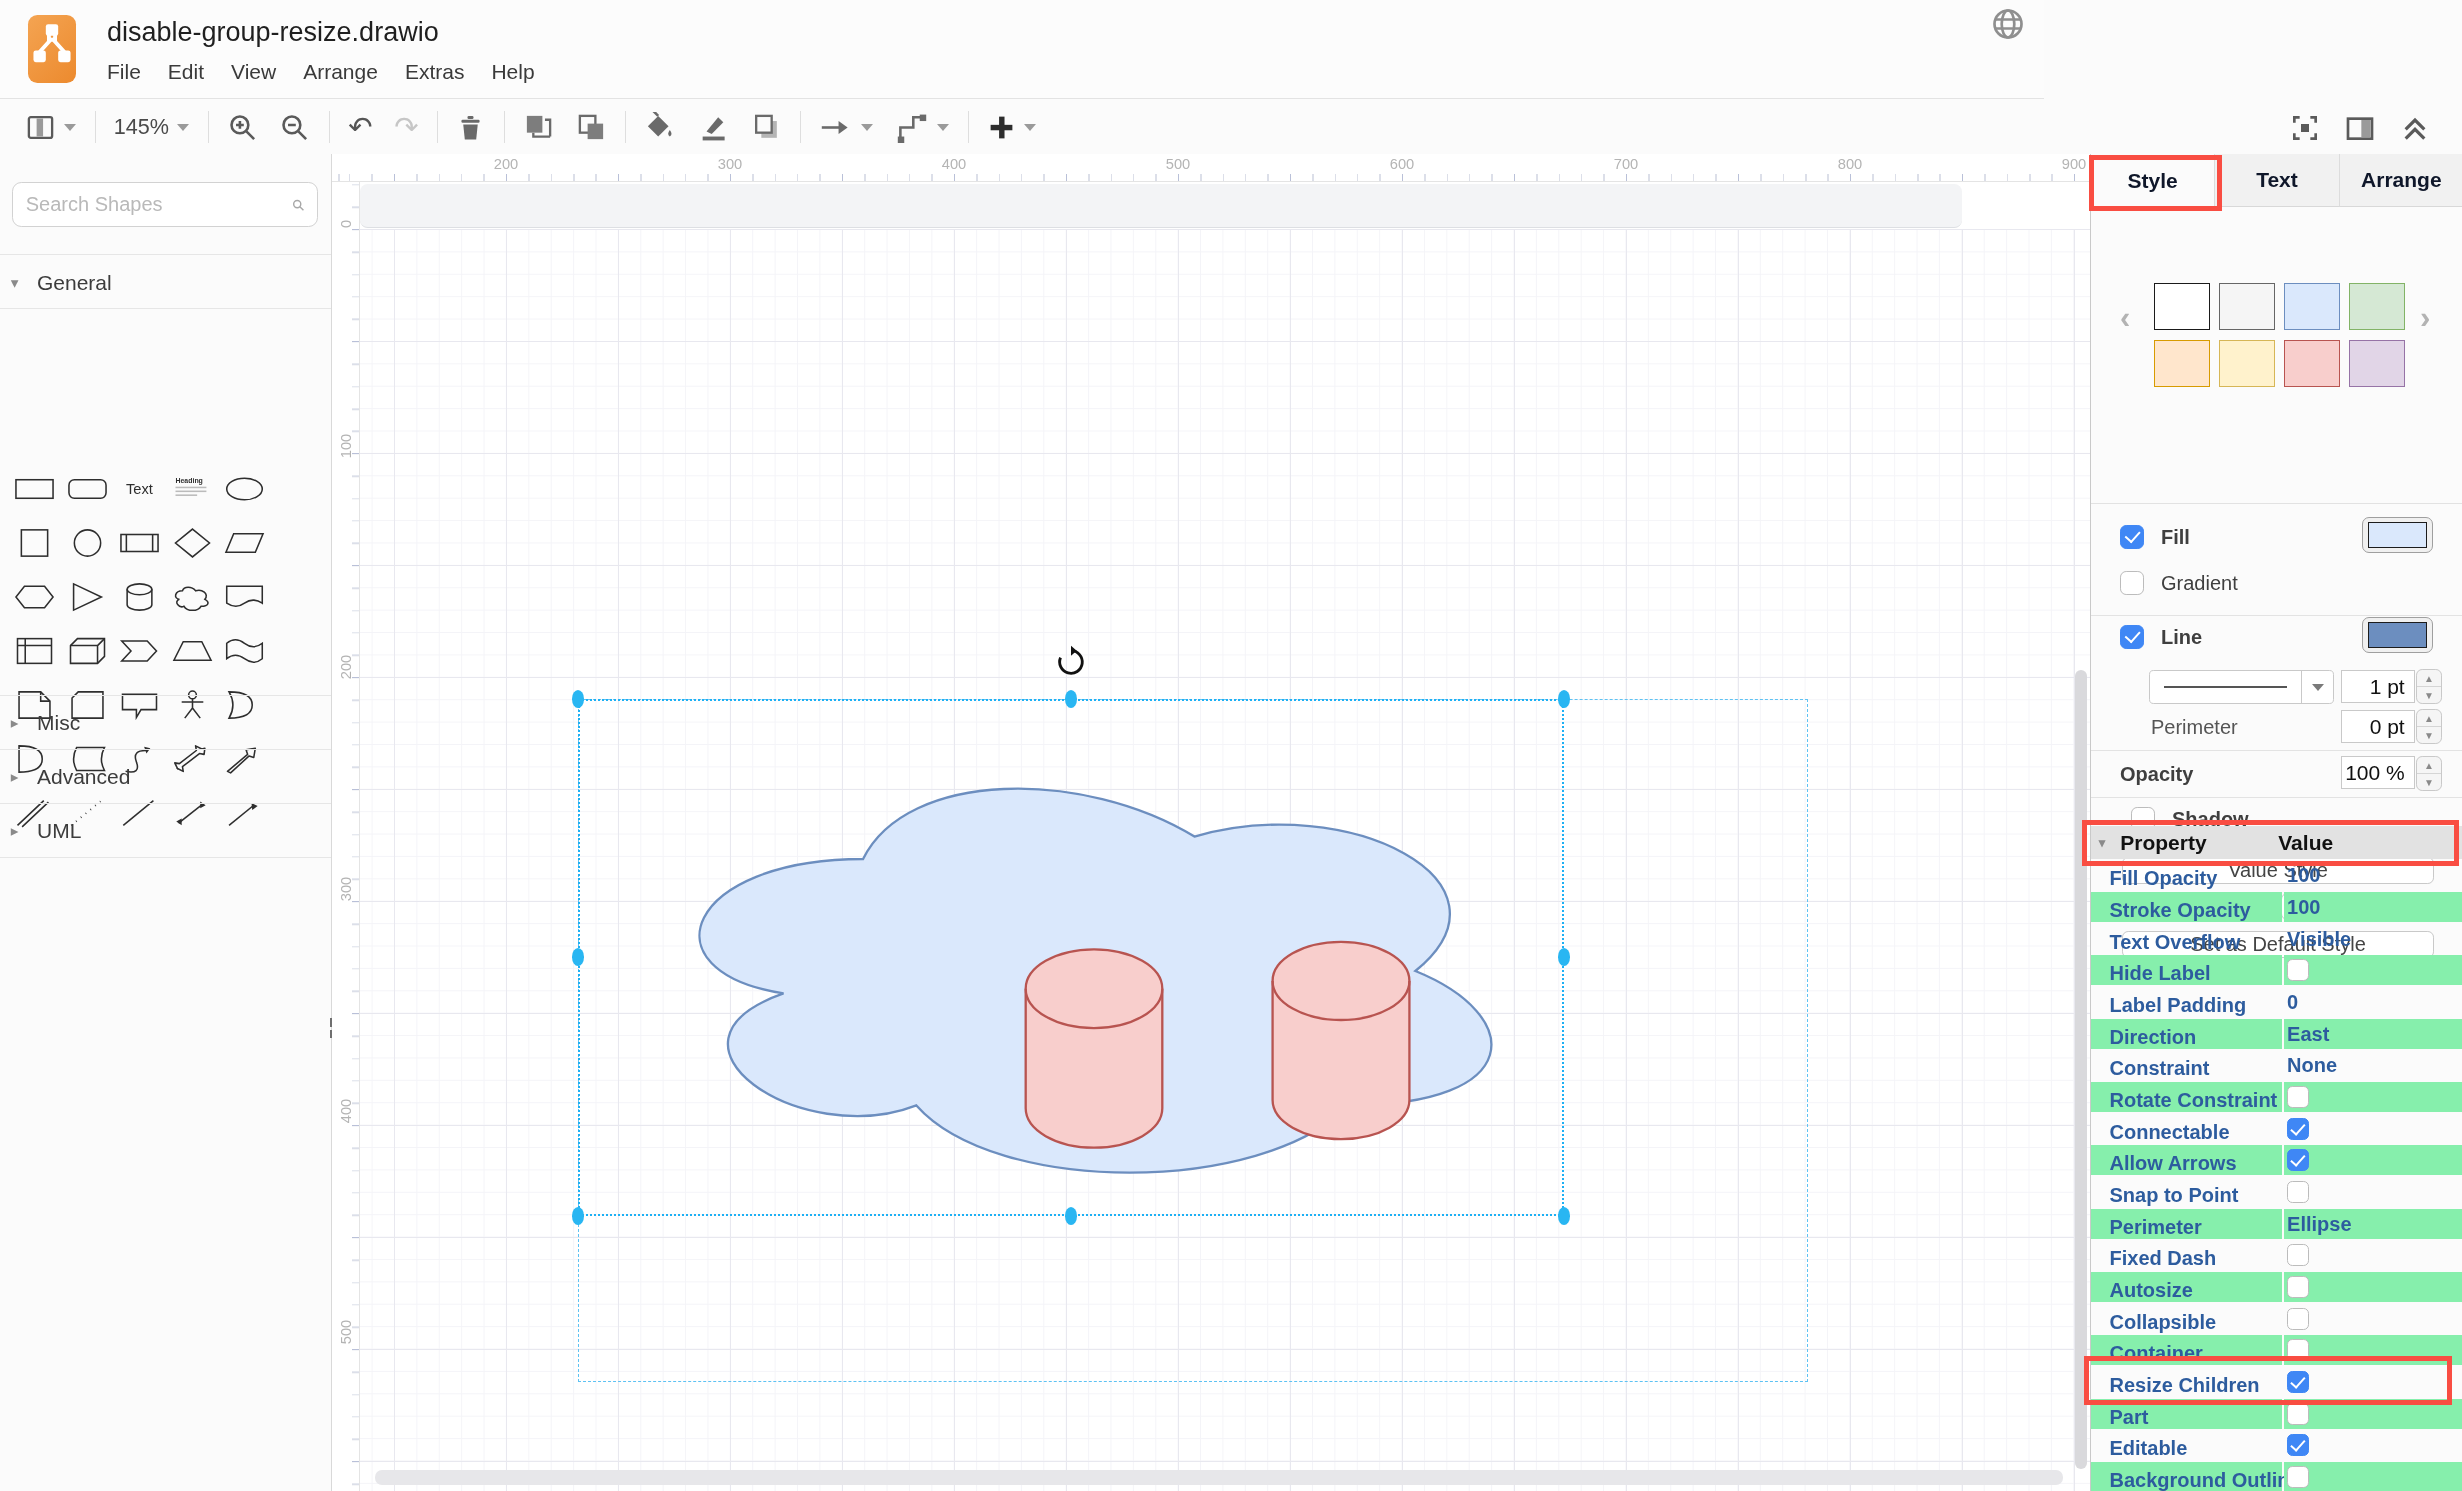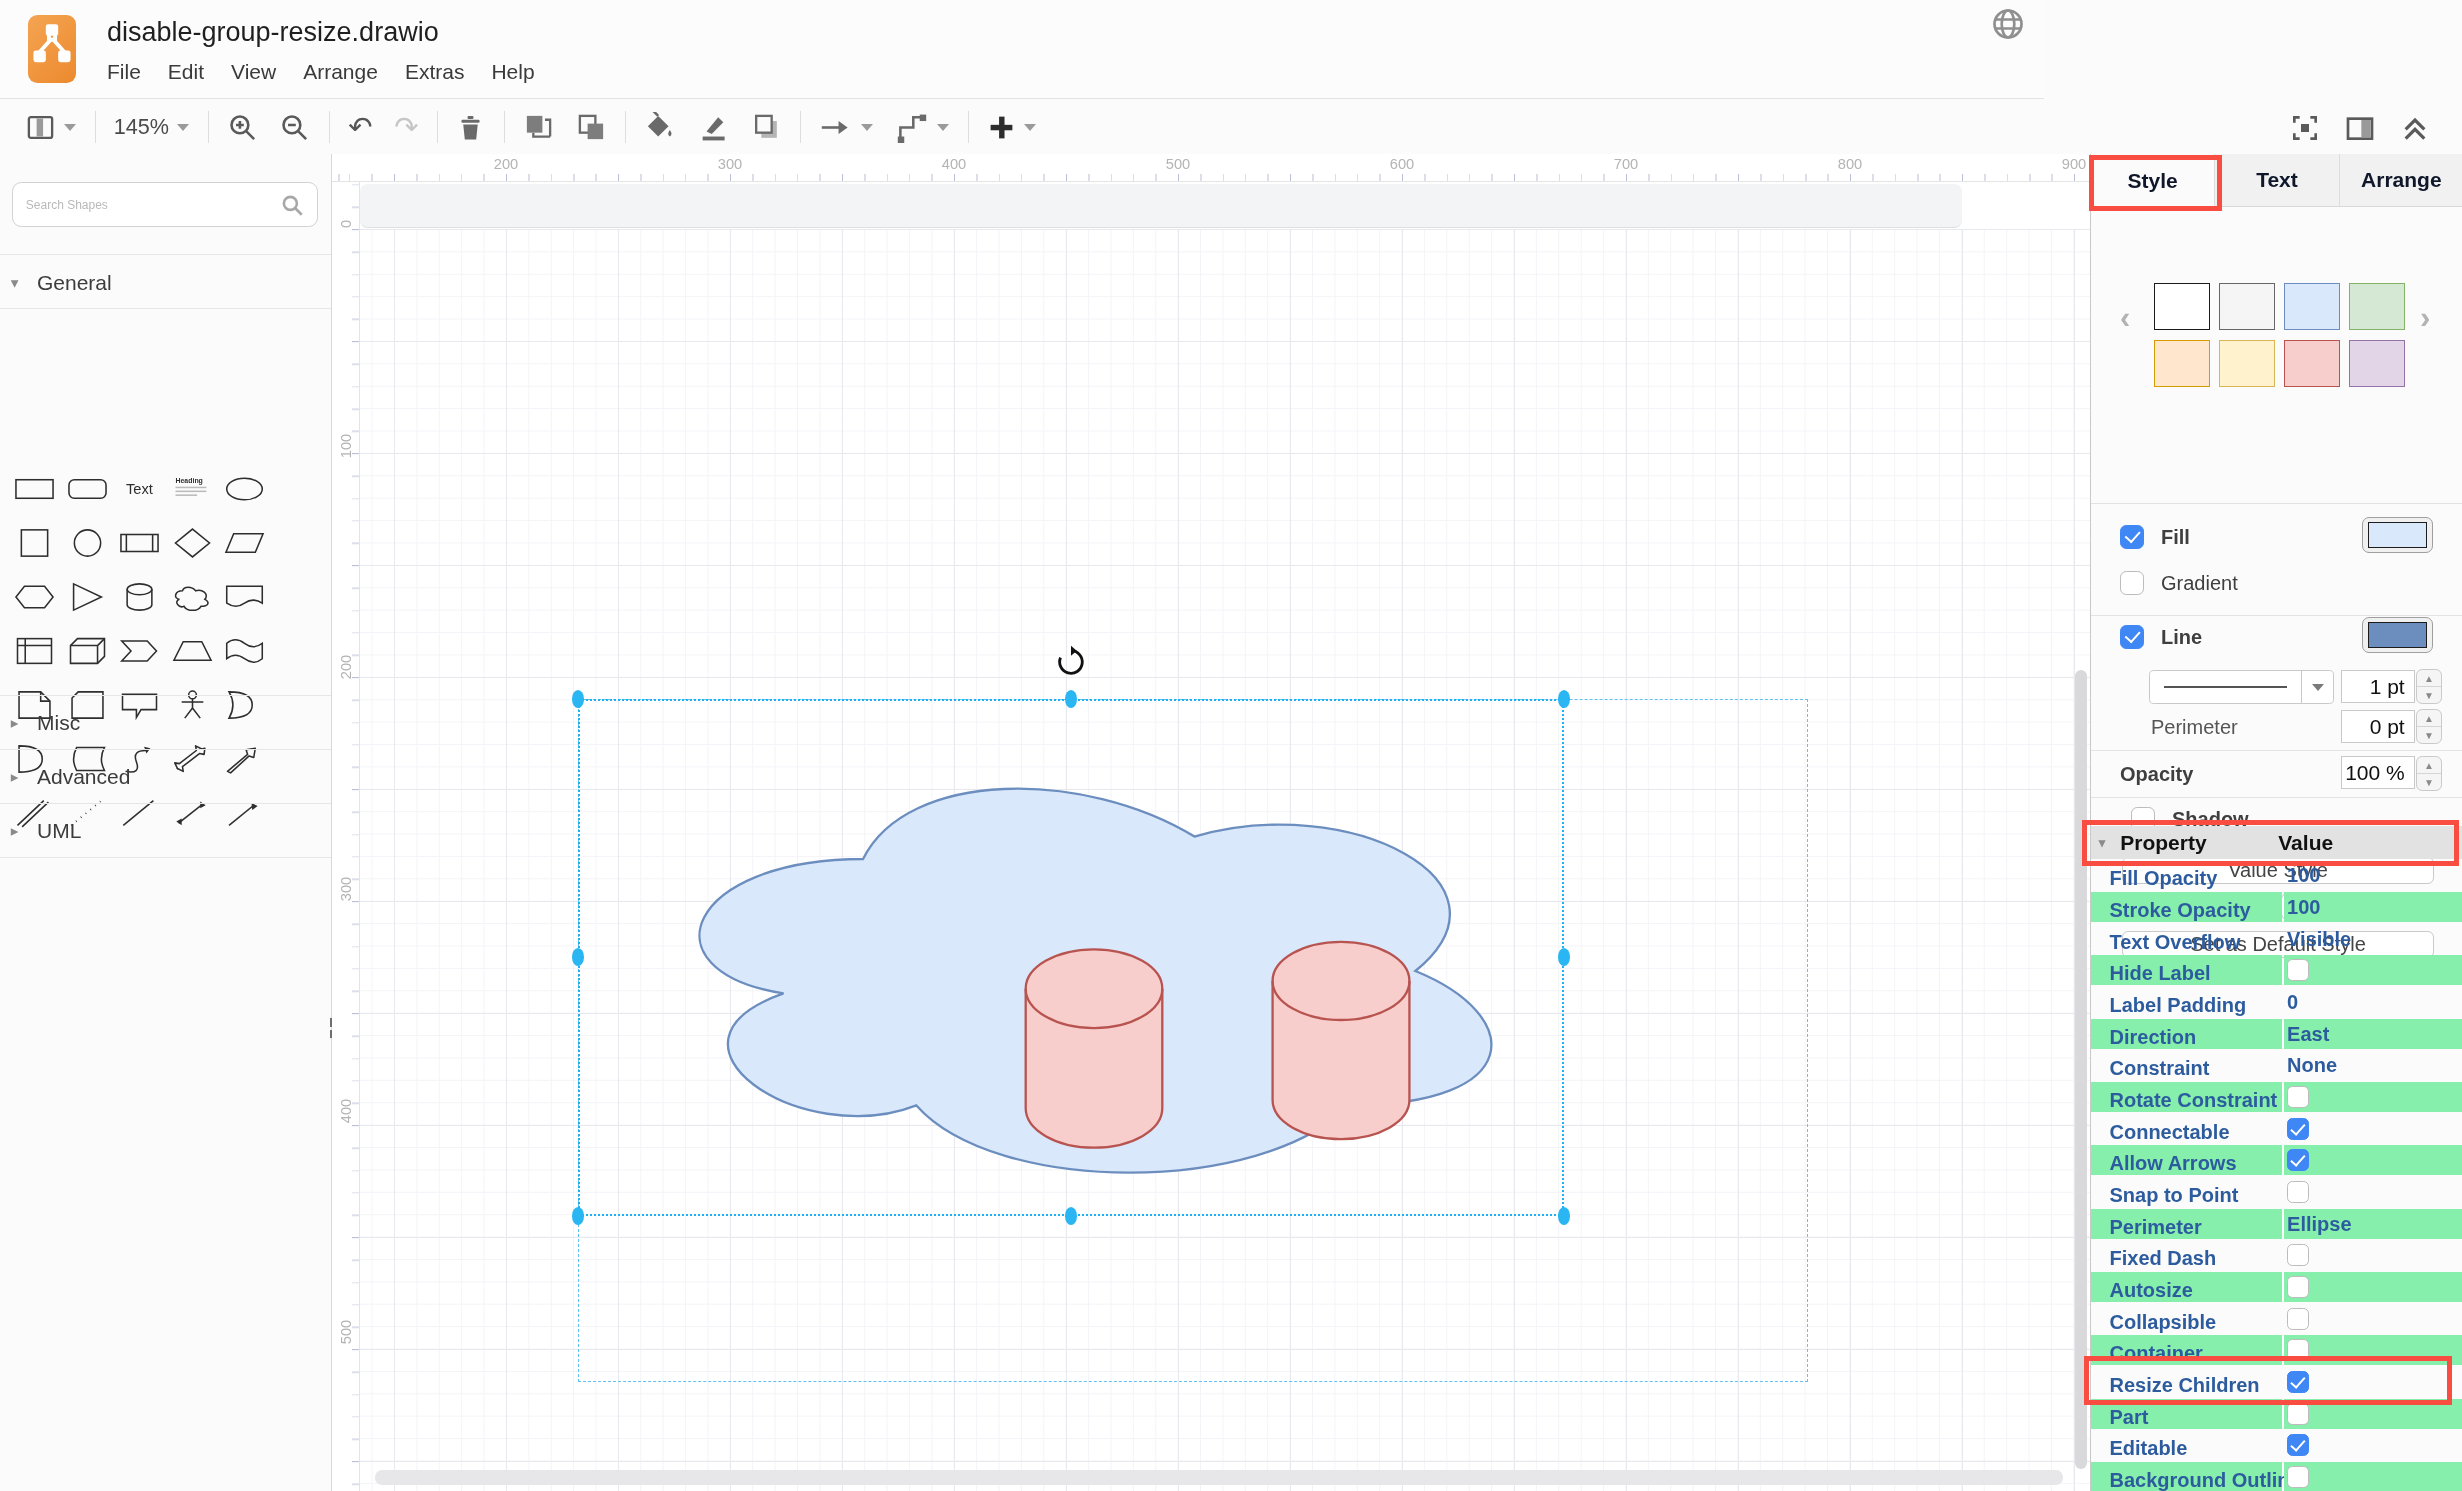--- a/index.html
+++ b/index.html
@@ -23,21 +23,21 @@
   .tb-btn svg { display:block; }
   .caret { width:0; height:0; border-left:6.2px solid transparent; border-right:6.2px solid transparent; border-top:7.7px solid #9a9a9a; }
   #zoom-label { font-size:21.6px; color:#4a4a4a; }
   .uglyph { font-size:29px; line-height:29px; color:#555; }
   .uglyph.disabled { color:#c6c6c6; }
   #toolbar-right { position:absolute; right:31px; top:112px; display:flex; gap:23px; align-items:center; }
 
   
   #sidebar { position:absolute; left:0; top:154px; width:332px; height:1337px; background:#fbfbfb; border-right:0.8px solid #d9d9d9; }
   #search-box { position:absolute; left:12.4px; top:28px; width:306px; height:45px; background:#fff; border:0.8px solid #d2d2d2; border-radius:9.3px; display:flex; align-items:center; padding:0 12.4px; }
-  #search-box input { border:none; outline:none; flex:1; font-size:12px; font-family:inherit; color:#444; background:transparent; }
+  #search-box input { border:none; outline:none; flex:1; font-size:20px; font-family:inherit; color:#444; background:transparent; }
   #search-box input::placeholder { color:#b9b9b9; }
   .side-divider { position:absolute; left:0; width:100%; height:0.8px; background:#e6e6e6; }
   .section-row { position:absolute; left:0; width:100%; height:53px; display:flex; align-items:center; padding-left:10.8px; font-size:21px; color:#3c3c3c; gap:10.8px; }
   .tri { font-size:15.4px; color:#8a8a8a; width:15.4px; }
   #shapes-grid { position:absolute; left:10.8px; top:315px; width:310px; }
   .shape-cell { position:absolute; width:48px; height:39px; display:flex; align-items:center; justify-content:center; }
   .shape-cell svg { display:block; }
   #divider-grip { position:absolute; left:330px; top:1018px; width:4.6px; height:20px; display:flex; flex-direction:column; justify-content:space-between; }
   #divider-grip i { display:block; height:8.5px; background:#6f6f6f; }
 

